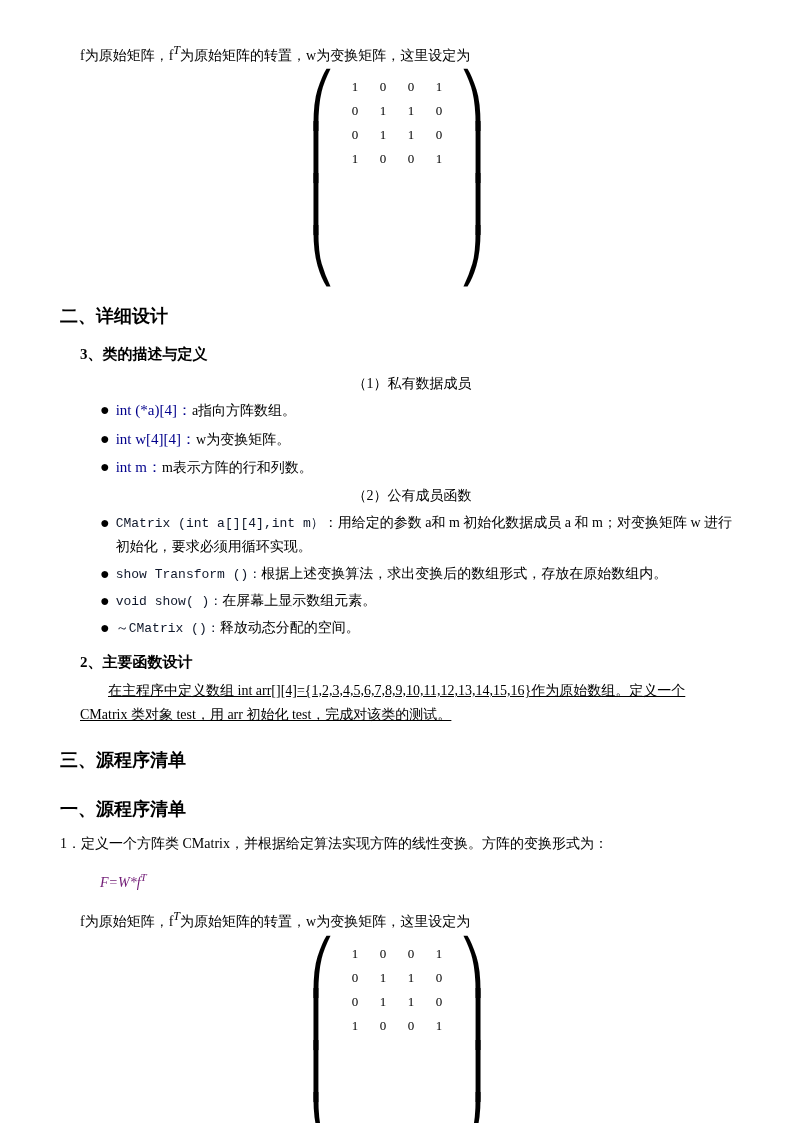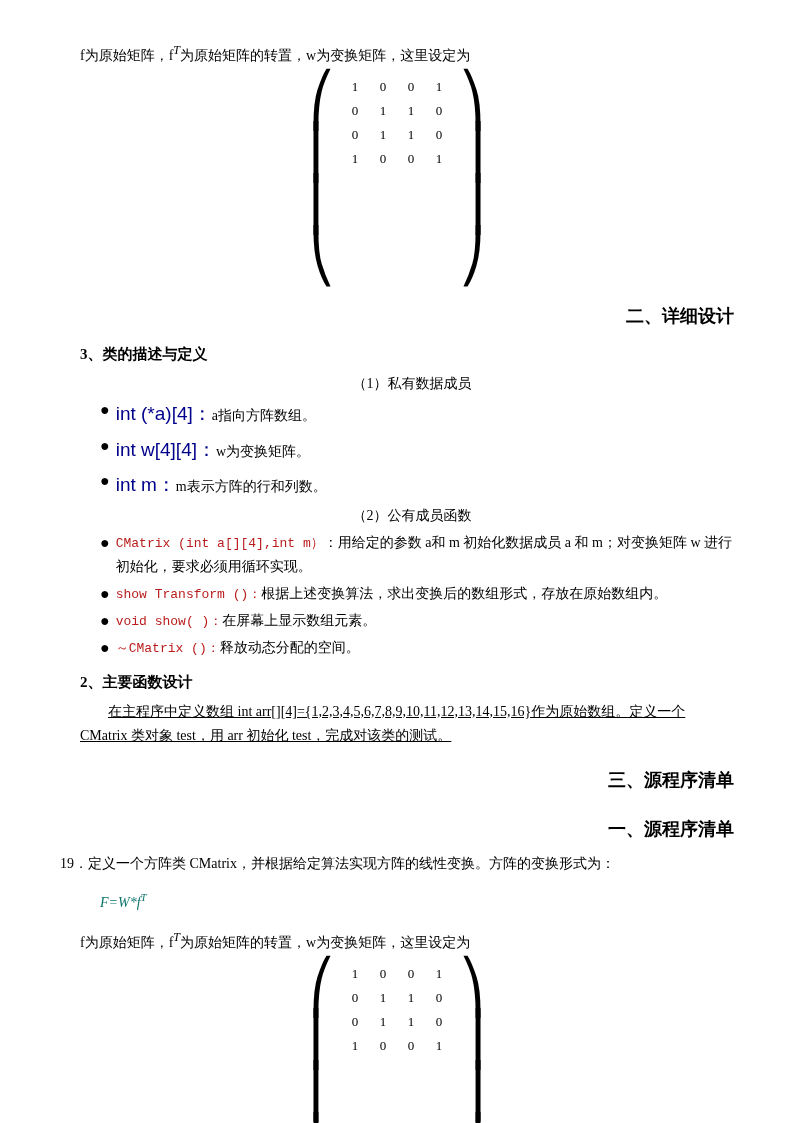--- a/index.html
+++ b/index.html
@@ -11,21 +11,20 @@
       width: 794px;
       min-height: 1123px;
       padding: 40px 60px;
       line-height: 1.7;
     }
     .section-title {
       font-size: 18px;
       font-weight: bold;
       color: #000;
       margin: 18px 0 8px 0;
-      text-align: right;
     }
     .subsection-title {
       font-size: 15px;
       font-weight: bold;
       margin: 10px 0 6px 0;
     }
     .sub-item {
       margin-left: 20px;
       margin-bottom: 4px;
     }
@@ -40,25 +39,25 @@
       margin-right: 6px;
       font-size: 16px;
       line-height: 1.5;
       flex-shrink: 0;
     }
     .bullet-text {
       flex: 1;
     }
     .code-inline {
       color: #00008B;
-      font-family: Liberation Sans, sans-serif;
-      font-size: 19px;
+      font-family: Liberation Serif, serif;
+      font-size: 15px;
     }
     .code-func {
-      color: #b91c1c;
+      color: #0f172a;
       font-family: "Courier New", monospace;
       font-size: 13px;
     }
     .matrix-container {
       display: flex;
       justify-content: center;
       margin: 8px 0;
       position: relative;
     }
     .matrix-bracket {
@@ -81,21 +80,21 @@
     .matrix-cell {
       font-size: 13px;
       color: #000;
       text-align: center;
       width: 28px;
     }
     .formula-line {
       text-align: center;
       font-size: 14px;
       margin: 12px 0;
-      color: #0f766e;
+      color: #701a75;
       font-style: italic;
     }
     .page-intro {
       margin-bottom: 8px;
       line-height: 1.7;
     }
     .main-text {
       margin-left: 20px;
       line-height: 1.7;
       margin-bottom: 4px;
@@ -178,21 +177,21 @@
   <span class="bullet-text"><span class="code-func">～CMatrix ()：</span>释放动态分配的空间。</span>
 </div>
 
 <div class="sub-item subsection-title">2、主要函数设计</div>
 <div class="main-text" style="text-indent:2em;text-decoration:underline;">在主程序中定义数组 int  arr[][4]={1,2,3,4,5,6,7,8,9,10,11,12,13,14,15,16}作为原始数组。定义一个 CMatrix 类对象 test，用 arr 初始化 test，完成对该类的测试。</div>
 
 <div class="section-title">三、源程序清单</div>
 
 <div class="section-title">一、源程序清单</div>
 
-<div class="task-number">19．定义一个方阵类 CMatrix，并根据给定算法实现方阵的线性变换。方阵的变换形式为：</div>
+<div class="task-number">1．定义一个方阵类 CMatrix，并根据给定算法实现方阵的线性变换。方阵的变换形式为：</div>
 
 <div class="formula-line" style="margin-left:40px; text-align:left;">
   F=W*f<span style="font-size:11px; vertical-align:super;">T</span>
 </div>
 
 <div class="page-intro" style="margin-left:20px;">
   <span>f为原始矩阵，f</span><span style="font-style:italic; font-size:12px; vertical-align:super;">T</span><span>为原始矩阵的转置，w为变换矩阵，这里设定为</span>
 </div>
 
 <div class="matrix-container">

